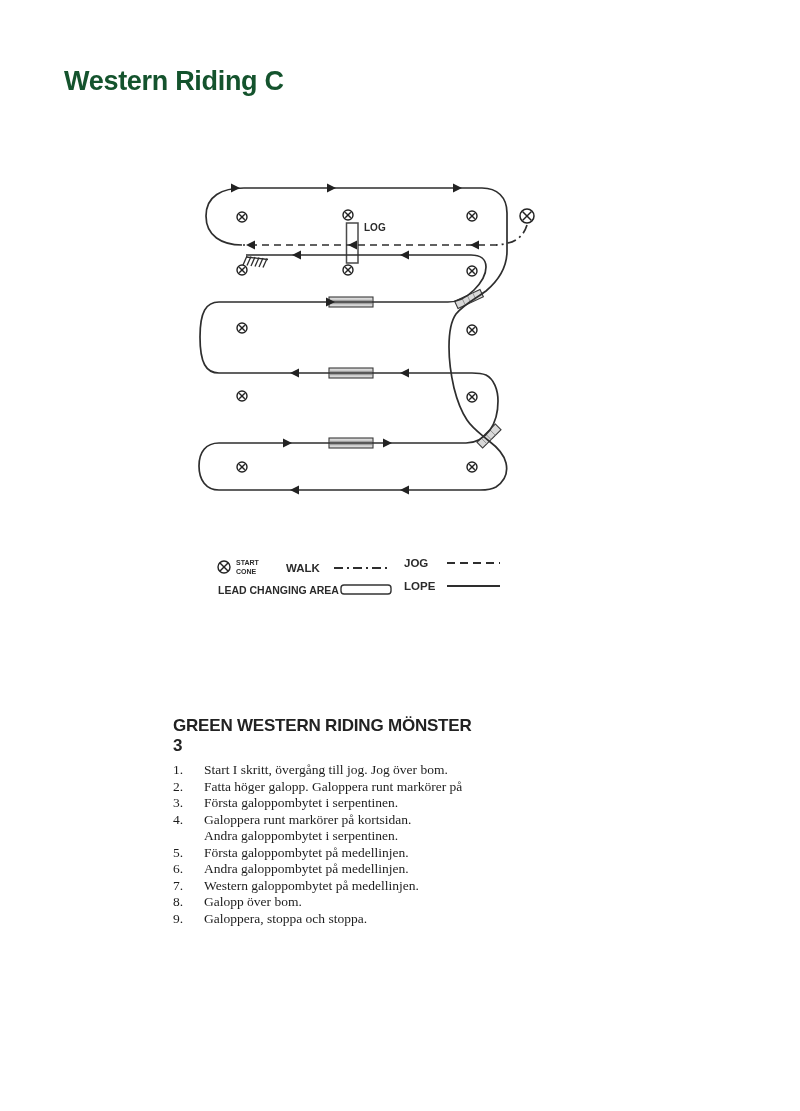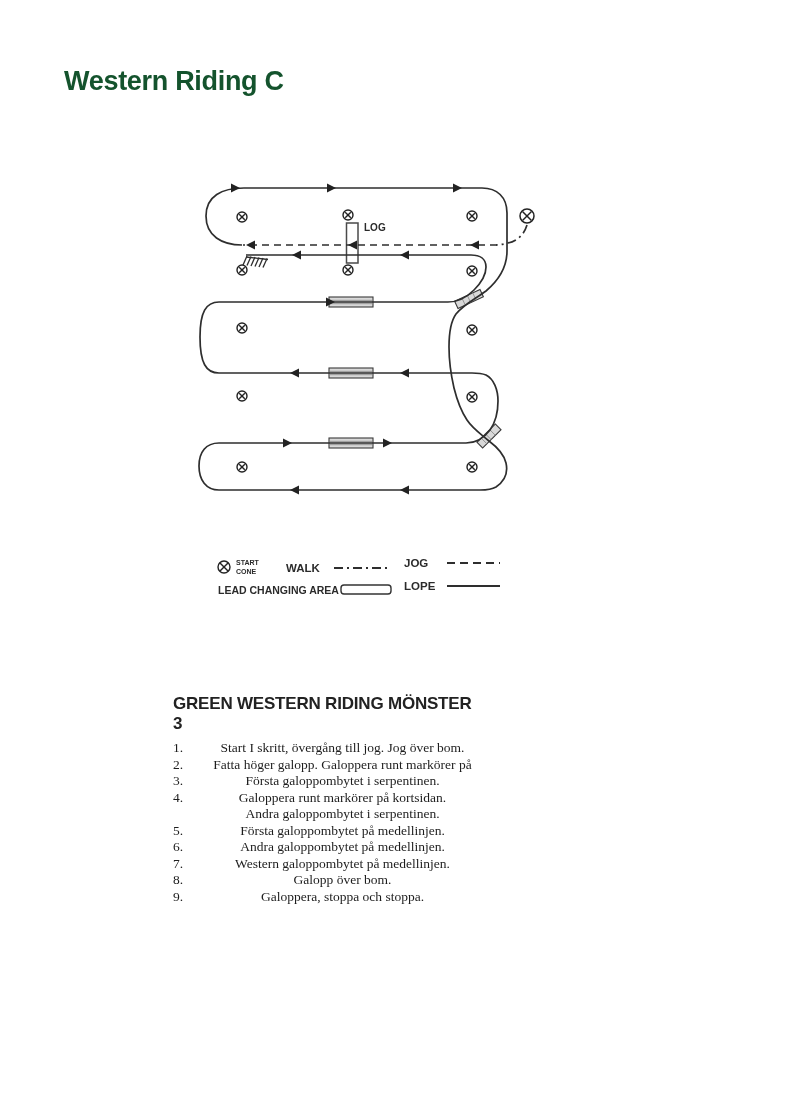--- a/index.html
+++ b/index.html
@@ -4,25 +4,25 @@
 <style>
   html,body{margin:0;padding:0;background:#fff;}
   body{width:800px;height:1111px;position:relative;font-family:"Liberation Sans",sans-serif;overflow:hidden;}
   .page-title{position:absolute;left:64px;top:66px;font-size:27px;font-weight:700;color:#14532d;letter-spacing:-0.3px;}
   #diagram-svg{position:absolute;left:0;top:0;}
   .course{stroke:#2e2e2e;stroke-width:1.7;fill:none;}
   .arrow{fill:#222;stroke:none;}
   .hatchrect{fill:#d9d9d9;stroke:#3a3a3a;stroke-width:1.1;}
   .hatchline{stroke:#8f8f8f;stroke-width:0.9;}
   .legend-text{fill:#2b2b2b;font-weight:700;font-family:"Liberation Sans",sans-serif;}
-  .instructions{position:absolute;left:173px;top:694px;width:308px;color:#1d1d1d;}
+  .instructions{position:absolute;left:173px;top:716px;width:308px;color:#1d1d1d;}
   .instructions h2{margin:0 0 6px 0;font-size:17px;font-weight:700;color:#222;letter-spacing:-0.2px;font-family:"Liberation Sans",sans-serif;}
   .ins-row{display:flex;font-family:"Liberation Serif",serif;font-size:13.5px;line-height:16.5px;}
   .ins-num{width:31px;flex:none;}
-  .ins-lines{flex:1;text-align:center;}
+  .ins-lines{flex:1;}
 </style>
 </head>
 <body>
 
 <div class="page-title">Western Riding C</div>
 
 <svg id="diagram-svg" width="800" height="620" viewBox="0 0 800 620">
 
   <rect x="346.5" y="223" width="11.5" height="40" fill="#fff" stroke="#4a4a4a" stroke-width="1.5"></rect>
 

